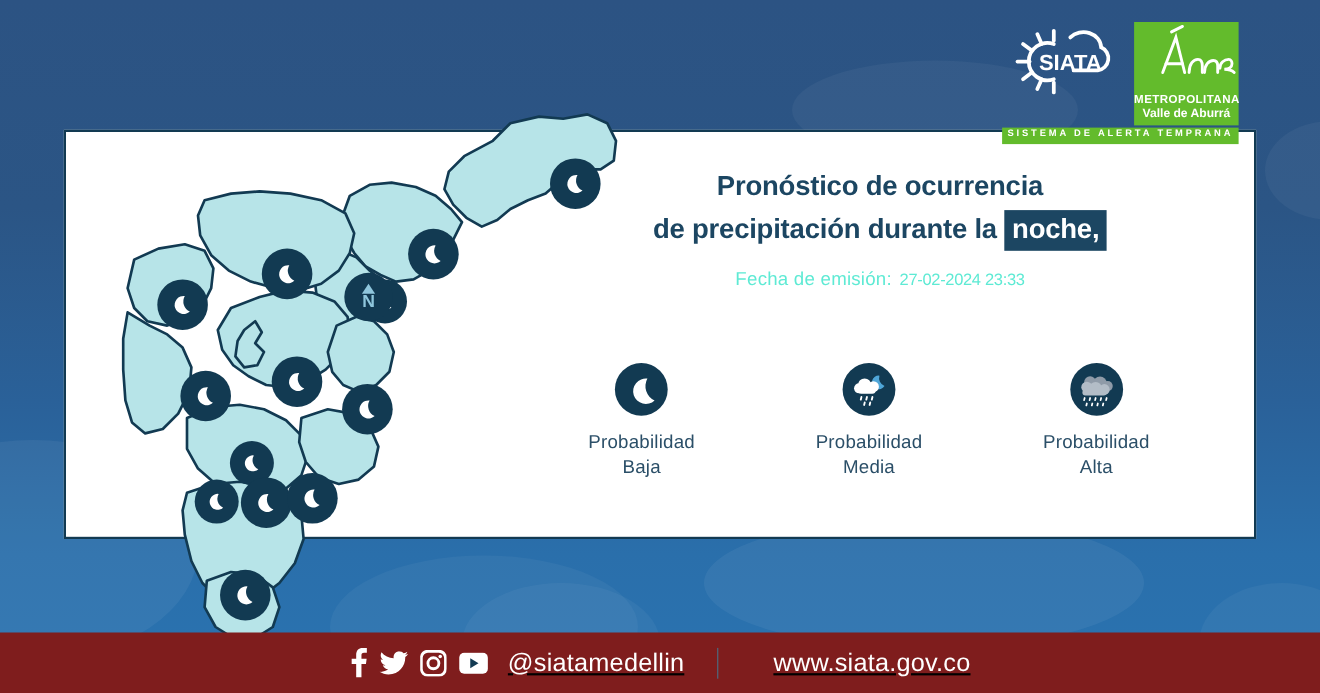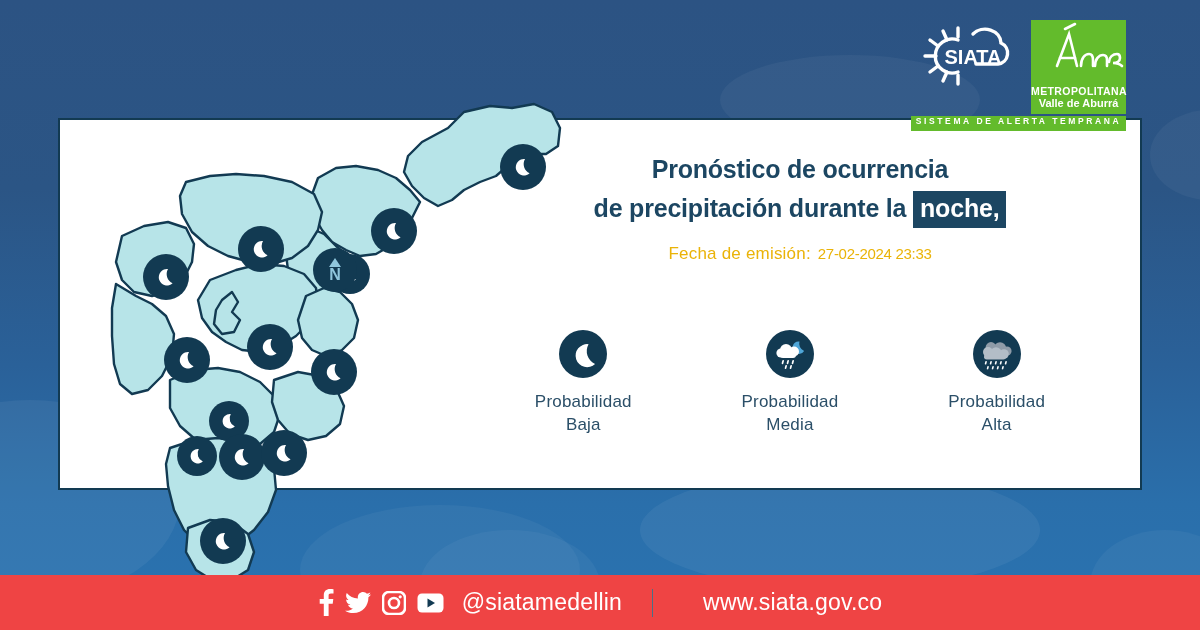--- a/index.html
+++ b/index.html
@@ -106,21 +106,21 @@
   }
   #title .hl {
     background:#1c4662;
     color:#ffffff;
     padding:1px 7px 3px 7px;
     display:inline-block;
     line-height:33px;
   }
   #date-row {
     margin-top:16px;
-    color:#eab308;
+    color:#5eead4;
     font-size:17px;
     display:flex;
     align-items:baseline;
     justify-content:center;
     gap:7px;
   }
   #date-row .dlabel { font-size:17px; letter-spacing:0.2px; }
   #date-row .dval { font-size:15px; font-weight:normal; letter-spacing:-0.3px; }
 
   
@@ -171,24 +171,25 @@
   #green-bar span {
     color:#ffffff; font-size:8.5px; font-weight:bold;
     letter-spacing:2.6px;
   }
 
   
   #footer {
     position:absolute;
     left:0; right:0; bottom:0;
     height:55px;
-    background:#ef4444;
+    background:#7f1d1d;
     z-index:30;
     display:flex; align-items:center; justify-content:center;
     gap:18px;
+    text-decoration:underline;
   }
   #social { display:flex; align-items:center; gap:11px; }
   #handle { color:#ffffff; font-size:23px; letter-spacing:0.2px; }
   #fdiv { width:1px; height:28px; background:#4a6f86; margin:0 12px; }
   #url { color:#ffffff; font-size:23px; letter-spacing:0.2px;margin-left:20px; }
 </style>
 </head>
 <body>
 
 <div id="bg">

